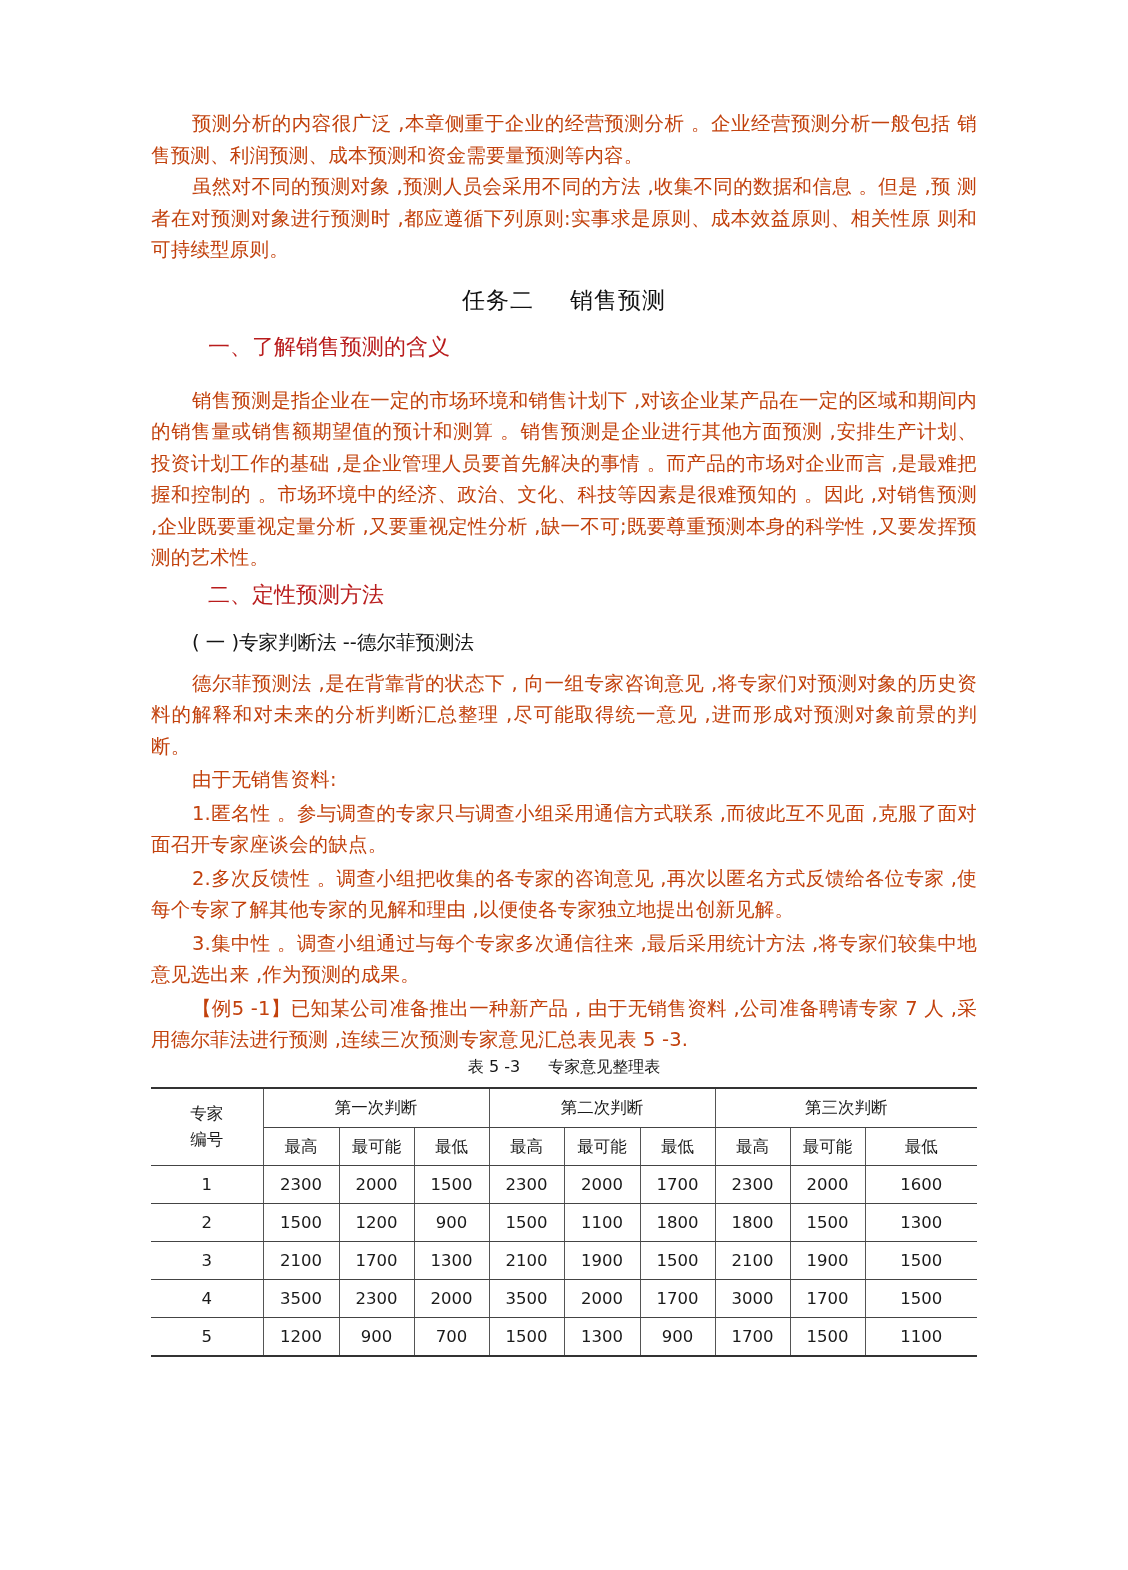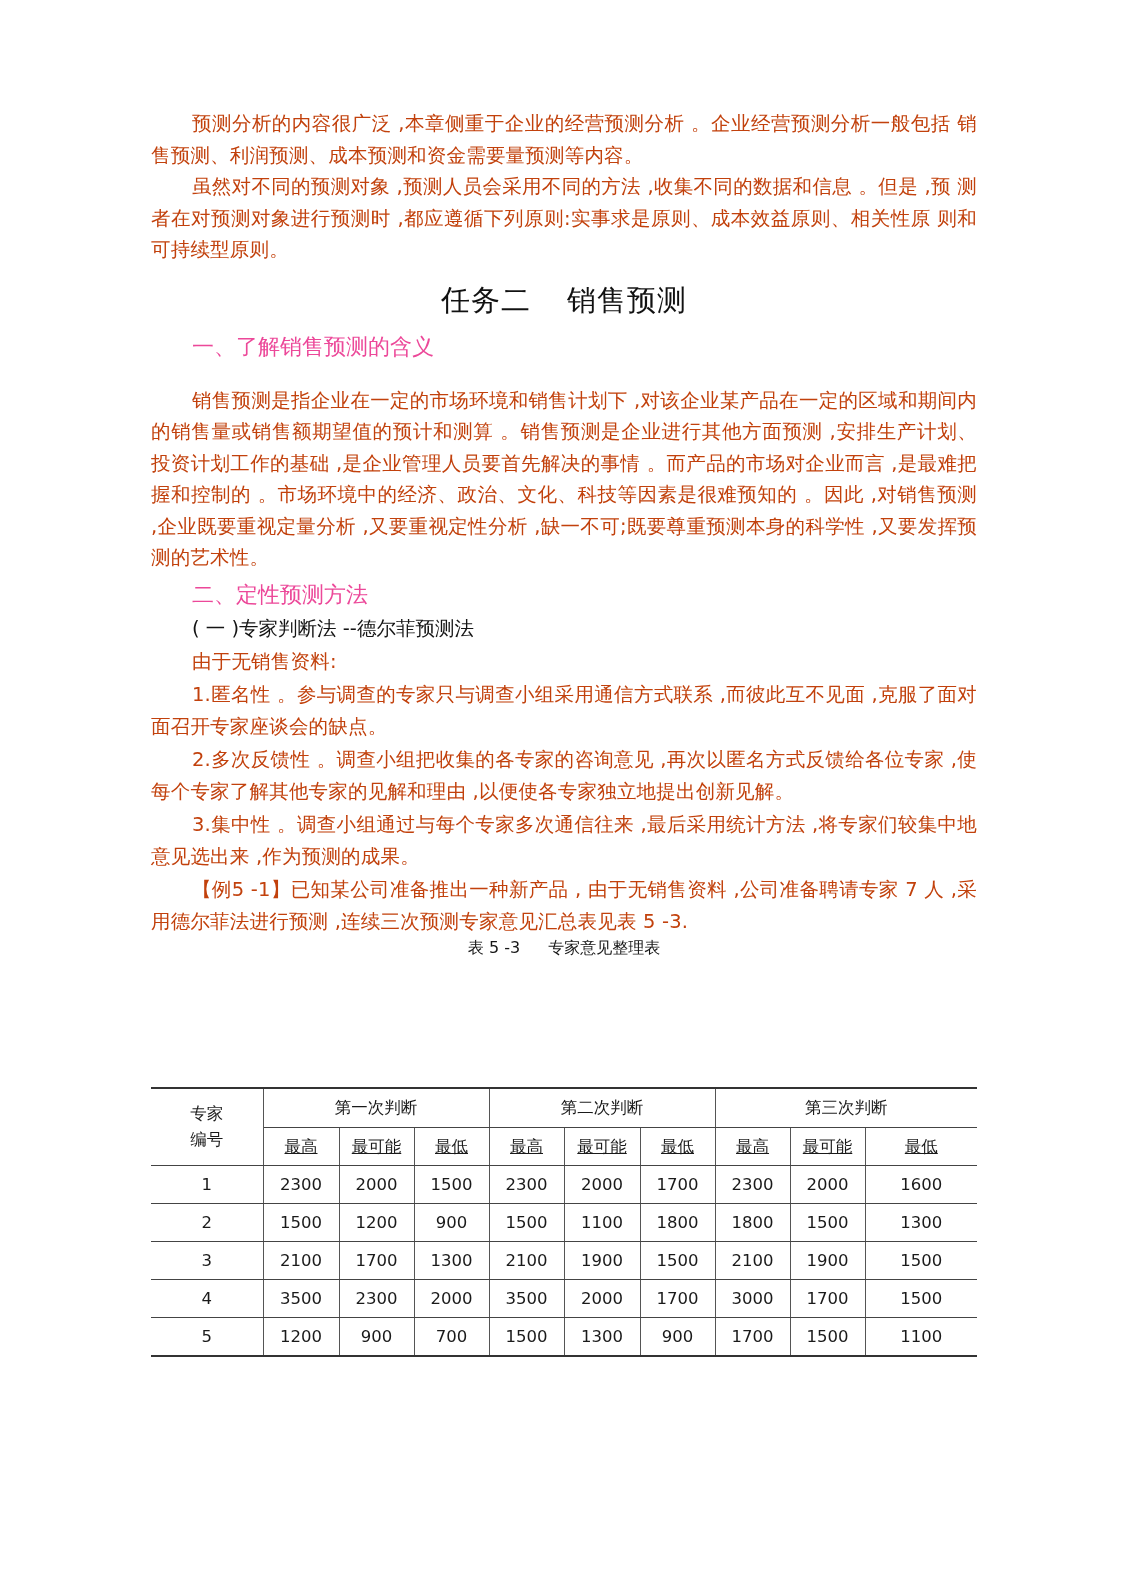--- a/index.html
+++ b/index.html
@@ -24,36 +24,36 @@
     .para {
       font-size: 19.5px;
       line-height: 31.5px;
       margin: 0;
       text-indent: 41px;
       text-align: justify;
       letter-spacing: 0.2px;
       color: #c2410c;
     }
     .title {
-      font-size: 29px;
+      font-size: 23px;
       line-height: 40px;
       text-align: center;
       margin: 14px 0 0 0;
       letter-spacing: 1px;
       color: #111;
       font-weight: normal;
     }
     .title .gap { display: inline-block; width: 36px; }
     .h2 {
       font-size: 22px;
       line-height: 34px;
-      margin: 0;
+      margin: 16px;
       padding-left: 41px;
       font-weight: normal;
-      color: #ec4899;
+      color: #b91c1c;
     }
     .h3 {
       font-size: 19.5px;
       line-height: 30px;
       margin: 0;
       padding-left: 41px;
       font-weight: normal;
       color: #141414;
     }
     .caption {
@@ -81,21 +81,21 @@
       vertical-align: middle;
       border-left: 1.5px solid #555;
       border-right: 1.5px solid #555;
       border-top: 1.5px solid #444;
       border-bottom: 1.5px solid #444;
       padding: 0;
     }
     table.data tr > *:first-child { border-left: none; }
     table.data tr > *:last-child { border-right: none; }
     table.data tr.head1 > * { height: 38px; border-top: 2px solid #333; }
-    table.data tr.head2 > * { height: 37px; text-decoration: underline; }
+    table.data tr.head2 > * { height: 37px; }
     table.data tr.body-row > * { height: 37px; }
     table.data tr.body-row:last-child > * { border-bottom: 2px solid #333; }
     table.data th.expert-id { line-height: 26px; }
     table.data tr.head1 th.expert-id { border-top: 2px solid #333; }
   </style>
 </head>
 <body>
 
 <div class="page">
   <p class="para">预测分析的内容很广泛 ,本章侧重于企业的经营预测分析 。企业经营预测分析一般包括 销售预测、利润预测、成本预测和资金需要量预测等内容。</p>
@@ -103,20 +103,21 @@
 
   <h1 class="title">
     <span>任务二</span><span class="gap"></span><span>销售预测</span>
   </h1>
 
   <h2 class="h2" style="margin-top:10px;">一、了解销售预测的含义</h2>
   <p class="para" style="margin-top:21px;">销售预测是指企业在一定的市场环境和销售计划下 ,对该企业某产品在一定的区域和期间内的销售量或销售额期望值的预计和测算 。销售预测是企业进行其他方面预测 ,安排生产计划、投资计划工作的基础 ,是企业管理人员要首先解决的事情 。而产品的市场对企业而言 ,是最难把握和控制的 。市场环境中的经济、政治、文化、科技等因素是很难预知的 。因此 ,对销售预测 ,企业既要重视定量分析 ,又要重视定性分析 ,缺一不可;既要尊重预测本身的科学性 ,又要发挥预测的艺术性。</p>
 
   <h2 class="h2" style="margin-top:4px;">二、定性预测方法</h2>
   <h3 class="h3" style="margin-top:2px;">( 一 )专家判断法 --德尔菲预测法</h3>
+  <p class="para" style="margin-top:10px;">德尔菲预测法 ,是在背靠背的状态下 , 向一组专家咨询意见 ,将专家们对预测对象的历史资料的解释和对未来的分析判断汇总整理 ,尽可能取得统一意见 ,进而形成对预测对象前景的判断。</p>
   <p class="para" style="margin-top:2px;">由于无销售资料:</p>
   <p class="para" style="margin-top:2px;">1.匿名性 。参与调查的专家只与调查小组采用通信方式联系 ,而彼此互不见面 ,克服了面对面召开专家座谈会的缺点。</p>
   <p class="para" style="margin-top:2px;">2.多次反馈性 。调查小组把收集的各专家的咨询意见 ,再次以匿名方式反馈给各位专家 ,使每个专家了解其他专家的见解和理由 ,以便使各专家独立地提出创新见解。</p>
   <p class="para" style="margin-top:2px;">3.集中性 。调查小组通过与每个专家多次通信往来 ,最后采用统计方法 ,将专家们较集中地意见选出来 ,作为预测的成果。</p>
   <p class="para" style="margin-top:2px;">【例5 -1】已知某公司准备推出一种新产品 , 由于无销售资料 ,公司准备聘请专家 7 人 ,采用德尔菲法进行预测 ,连续三次预测专家意见汇总表见表 5 -3.</p>
 
   <p class="caption">
     <span>表 5 -3</span><span class="gap"></span><span>专家意见整理表</span>
   </p>
 </div>

